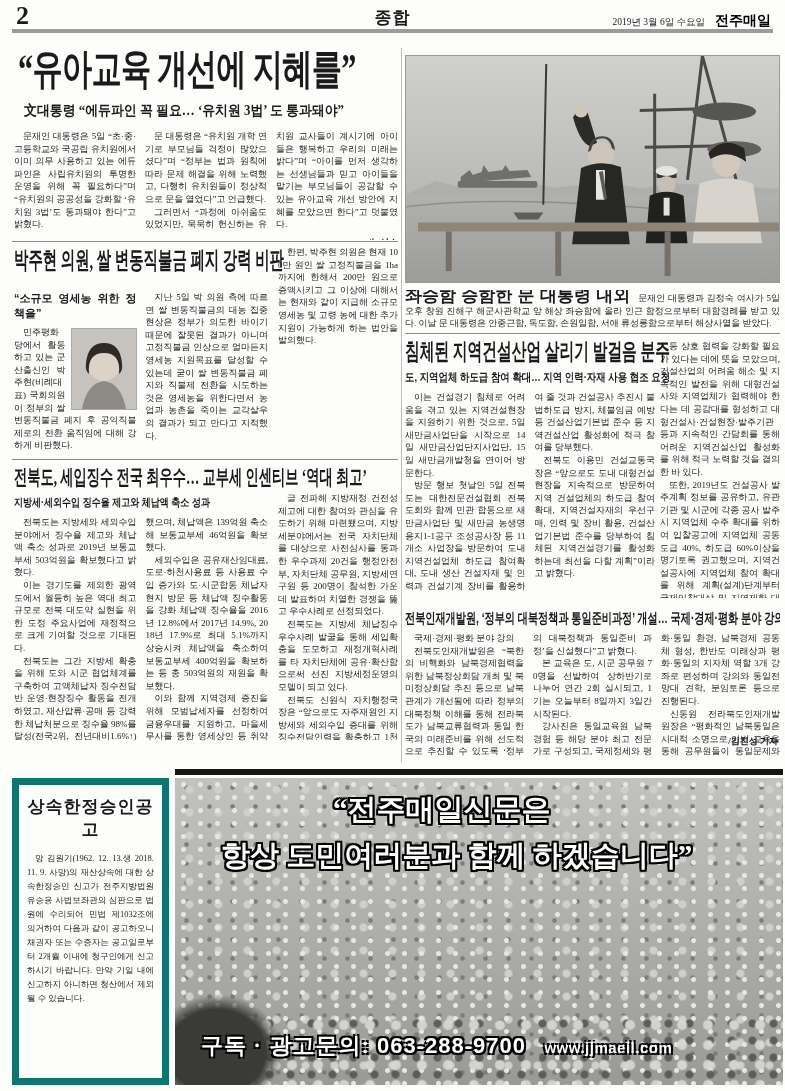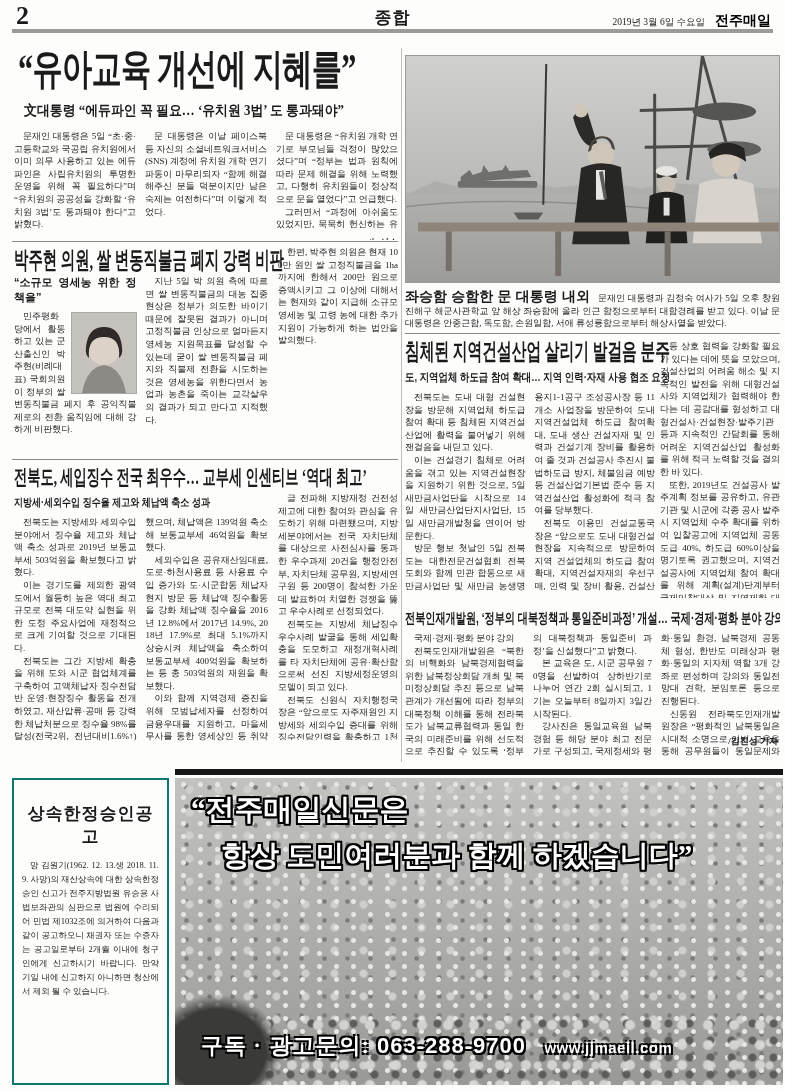--- a/index.html
+++ b/index.html
@@ -23,26 +23,26 @@
   .byline{text-align:right;font-size:9px;font-weight:bold;margin-top:2px;}
   .subhead-g{font-family:"Liberation Sans","DejaVu Sans",sans-serif;font-weight:bold;}
   
   .art1{position:absolute;left:14px;top:44px;width:384px;height:196px;overflow:hidden;}
   .art1 .hl{font-size:42px;line-height:50px;transform:scaleX(.72);margin-left:4px;letter-spacing:-1px;}
   .art1-sub{font-size:14px;font-weight:bold;margin:8px 0 0 10px;white-space:nowrap;transform:scaleX(.92);transform-origin:0 50%;}
   .art1-body{height:104px;margin-top:10px;}
   
   .photo{position:absolute;left:405px;top:55px;width:375px;height:228px;border:1px solid #999;box-sizing:border-box;background:#c4c4c2;}
   .caption{position:absolute;left:405px;top:290px;width:375px;height:40px;font-size:9px;line-height:12.5px;text-align:justify;word-break:break-all;overflow:hidden;}
-  .cap-title{font-family:"Liberation Sans","DejaVu Sans",sans-serif;font-weight:bold;font-size:14px;margin-right:8px;}
+  .cap-title{font-family:"Liberation Sans","DejaVu Sans",sans-serif;font-weight:bold;font-size:17px;margin-right:8px;}
   
   .art2{position:absolute;left:14px;top:246px;width:384px;height:209px;overflow:hidden;}
   .art2 .hl{font-size:24px;line-height:28px;transform:scaleX(.60);}
   .art2-main{position:absolute;left:0;top:0;width:254px;}
-  .art2-body{height:176px;margin-top:1px;}
+  .art2-body{height:176px;margin-top:17px;}
   .art2-subhead{font-size:11px;margin-bottom:5px;text-indent:0;}
   .portrait{float:right;width:64px;height:80px;margin:2px 0 4px 5px;border:1px solid #aaa;}
   .side-col{position:absolute;right:0;width:120px;overflow:hidden;text-align:justify;}
   .side-col p{margin:0;font-size:9px;line-height:12.6px;text-indent:9px;word-break:break-all;}
   .art2-side{top:0;height:209px;}
   
   .art3{position:absolute;left:405px;top:338px;width:375px;height:264px;overflow:hidden;}
   .art3 .hl{font-size:23px;line-height:27px;transform:scaleX(.64);}
   .art3-main{position:absolute;left:0;top:0;width:250px;}
   .art3-sub{font-size:11.5px;margin:5px 0 6px 0;white-space:nowrap;transform:scaleX(.82);transform-origin:0 50%;}
@@ -53,21 +53,21 @@
   .art4 .hl{font-size:21px;line-height:26px;transform:scaleX(.63);}
   .art4-main{position:absolute;left:0;top:0;width:254px;}
   .art4-sub{font-size:11px;margin:5px 0 6px 0;white-space:nowrap;transform:scaleX(.82);transform-origin:0 50%;}
   .art4-body{height:228px;}
   .art4-side{top:28px;height:248px;}
   
   .art5{position:absolute;left:405px;top:608px;width:375px;height:158px;overflow:hidden;}
   .art5 .hl{font-family:"Liberation Sans","DejaVu Sans",sans-serif;font-size:14.5px;line-height:20px;transform:scaleX(.70);}
   .art5-body{height:134px;margin-top:4px;}
   
-  .notice{position:absolute;left:12px;top:778px;width:157px;height:307px;border:2px solid #0f766e;box-sizing:border-box;padding:20px 8px;overflow:hidden;}
+  .notice{position:absolute;left:12px;top:778px;width:157px;height:307px;border:7px solid #0f766e;box-sizing:border-box;padding:8px 8px;overflow:hidden;}
   .notice-title{font-family:"Liberation Sans","DejaVu Sans",sans-serif;font-weight:bold;font-size:17px;text-align:center;letter-spacing:1px;margin:2px 0 10px 0;}
   .notice-body{font-size:8.5px;line-height:14px;text-align:justify;word-break:break-all;text-indent:8px;}
   .notice-items{margin-top:10px;}
   .notice-items p{margin:0 0 3px 0;font-size:8px;line-height:12px;padding-left:8px;text-indent:-8px;word-break:break-all;}
   
   .ad-topbar{position:absolute;left:175px;top:769px;width:608px;height:6px;background:#161616;}
   .ad{position:absolute;left:175px;top:778px;width:608px;height:307px;overflow:hidden;
       background-color:#a8a8a5;
       background-image:
         radial-gradient(circle,#e6e6e3 0 2px,rgba(0,0,0,0) 3px),
@@ -76,21 +76,21 @@
         linear-gradient(#c2c2bf, #999996);
       background-size:17px 13px,29px 23px,23px 19px,100% 100%;}
   .ad-band{position:absolute;left:0;bottom:0;width:100%;height:70px;
       background-image:
         radial-gradient(circle,#d8d8d5 0 4px,rgba(0,0,0,0) 6px),
         radial-gradient(circle,#565653 0 3px,rgba(0,0,0,0) 5px);
       background-size:26px 20px,21px 17px;opacity:.9;}
   .ad-tree{position:absolute;left:-12px;bottom:-14px;width:120px;height:105px;
       background:radial-gradient(ellipse at 45% 55%, #3a3a37 0 52%, rgba(0,0,0,0) 70%);}
   .ad-slogan{position:absolute;left:16px;top:8px;font-weight:bold;font-size:29px;line-height:46px;color:#fff;white-space:nowrap;
-      text-shadow:-2px -2px 0 #000,2px -2px 0 #000,-2px 2px 0 #000,2px 2px 0 #000,0 2px 0 #000,2px 0 0 #000,0 -2px 0 #000,-2px 0 0 #000;}
+      text-shadow:-2px -2px 0 #000,2px -2px 0 #000,-2px 2px 0 #000,2px 2px 0 #000,0 2px 0 #000,2px 0 0 #000,0 -2px 0 #000,-2px 0 0 #000;text-align:center;}
   .ad-slogan .l2{margin-left:30px;}
   .ad-contact{position:absolute;left:26px;bottom:24px;color:#fff;font-family:"Liberation Sans","DejaVu Sans",sans-serif;font-weight:bold;
       text-shadow:-2px -2px 0 #000,2px -2px 0 #000,-2px 2px 0 #000,2px 2px 0 #000;}
   .ad-contact .phone{font-size:22px;letter-spacing:1px;}
   .ad-contact .web{font-size:15px;margin-left:14px;letter-spacing:.5px;}
 </style>
 </head>
 <body>
 
 <div class="page">
@@ -102,21 +102,20 @@
   </div>
   <div class="header-rule"></div>
 
   <div class="vrule" style="left:401px;top:48px;height:714px;"></div>
 
   <div class="art1">
     <h1 class="hl">“유아교육 개선에 지혜를”</h1>
     <div class="art1-sub">文대통령 “에듀파인 꼭 필요… ‘유치원 3법’ 도 통과돼야”</div>
     <div class="news-text cols3 art1-body">
         <p>문재인 대통령은 5일 “초·중·고등학교와 국공립 유치원에서 이미 의무 사용하고 있는 에듀파인은 사립유치원의 투명한 운영을 위해 꼭 필요하다”며 “유치원의 공공성을 강화할 ‘유치원 3법’도 통과돼야 한다”고 밝혔다.</p>
-        <p>문 대통령은 이날 페이스북 등 자신의 소셜네트워크서비스(SNS) 계정에 유치원 개학 연기 파동이 마무리되자 “함께 해결해주신 분들 덕분이지만 남은 숙제는 여전하다”며 이렇게 적었다.</p>
         <p>문 대통령은 “유치원 개학 연기로 부모님들 걱정이 많았으셨다”며 “정부는 법과 원칙에 따라 문제 해결을 위해 노력했고, 다행히 유치원들이 정상적으로 문을 열었다”고 언급했다.</p>
         <p>그러면서 “과정에 아쉬움도 있었지만, 묵묵히 헌신하는 유치원 교사들이 계시기에 아이들은 행복하고 우리의 미래는 밝다”며 “아이를 먼저 생각하는 선생님들과 믿고 아이들을 맡기는 부모님들이 공감할 수 있는 유아교육 개선 방안에 지혜를 모았으면 한다”고 덧붙였다.</p>
       </div>
     <div class="byline">/뉴시스</div>
   </div>
   <div class="hrule" style="left:12px;top:241px;width:386px;"></div>
 
   <div class="photo">
     <svg width="100%" height="100%" viewBox="0 0 375 228" preserveAspectRatio="none">
       <defs>
@@ -202,21 +201,20 @@
 
     </div>
   </div>
   <div class="hrule" style="left:12px;top:459px;width:386px;"></div>
 
   <div class="art3">
     <div class="art3-main">
       <h2 class="hl">침체된 지역건설산업 살리기 발걸음 분주</h2>
       <div class="art3-sub subhead-g">도, 지역업체 하도급 참여 확대… 지역 인력·자재 사용 협조 요청</div>
       <div class="news-text cols2 art3-body">
-          <p>전북도는 도내 대형 건설현장을 방문해 지역업체 하도급 참여 확대 등 침체된 지역건설산업에 활력을 불어넣기 위해 잰걸음을 내딛고 있다.</p>
           <p>이는 건설경기 침체로 어려움을 겪고 있는 지역건설현장을 지원하기 위한 것으로, 5일 새만금사업단을 시작으로 14일 새만금산업단지사업단, 15일 새만금개발청을 연이어 방문한다.</p>
           <p>방문 행보 첫날인 5일 전북도는 대한전문건설협회 전북도회와 함께 민관 합동으로 새만금사업단 및 새만금 농생명용지1-1공구 조성공사장 등 11개소 사업장을 방문하여 도내 지역건설업체 하도급 참여확대, 도내 생산 건설자재 및 인력과 건설기계 장비를 활용하여 줄 것과 건설공사 추진시 불법하도급 방지, 체불임금 예방 등 건설산업기본법 준수 등 지역건설산업 활성화에 적극 참여를 당부했다.</p>
           <p>전북도 이용민 건설교통국장은 “앞으로도 도내 대형건설현장을 지속적으로 방문하여 지역 건설업체의 하도급 참여 확대, 지역건설자재의 우선구매, 인력 및 장비 활용, 건설산업기본법 준수를 당부하여 침체된 지역건설경기를 활성화하는데 최선을 다할 계획”이라고 밝혔다.</p>
         </div>
     </div>
     <div class="side-col art3-side">
       <div>
           <p>등 상호 협력을 강화할 필요가 있다는 데에 뜻을 모았으며, 건설산업의 어려움 해소 및 지속적인 발전을 위해 대형건설사와 지역업체가 협력해야 한다는 데 공감대를 형성하고 대형건설사·건설현장·발주기관 등과 지속적인 간담회를 통해 어려운 지역건설산업 활성화를 위해 적극 노력할 것을 결의한 바 있다.</p>
           <p>또한, 2019년도 건설공사 발주계획 정보를 공유하고, 유관기관 및 시군에 각종 공사 발주시 지역업체 수주 확대를 위하여 입찰공고에 지역업체 공동도급 40%, 하도급 60%이상을 명기토록 권고했으며, 지역건설공사에 지역업체 참여 확대를 위해 계획(설계)단계부터 국제입찰대상 및 지역제한 대상공사의 분리발주를 적극 검토하도록 요청하고, 지역업체 수주 확대 참여 및 지역생산 자재 구매 및 인력, 장비를 활용할 것을 협조 요청을 한 바 있다.</p>
         </div>

